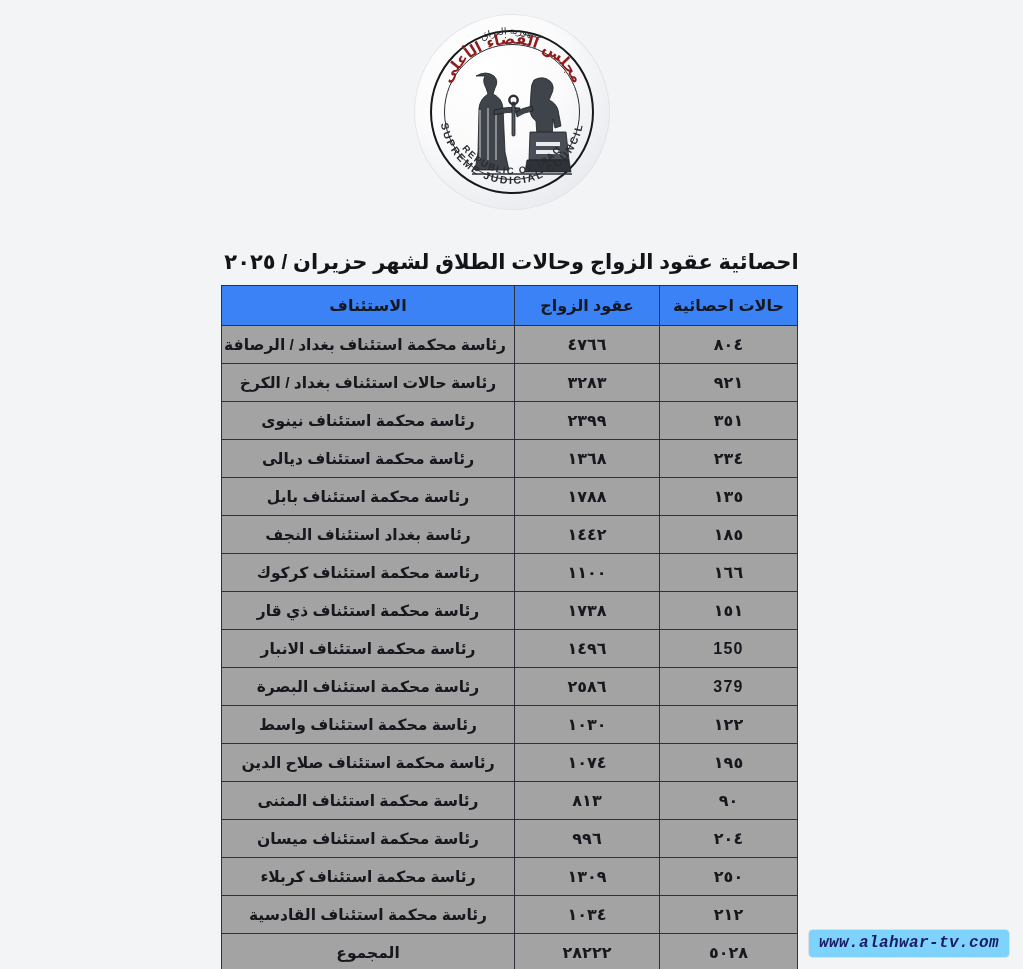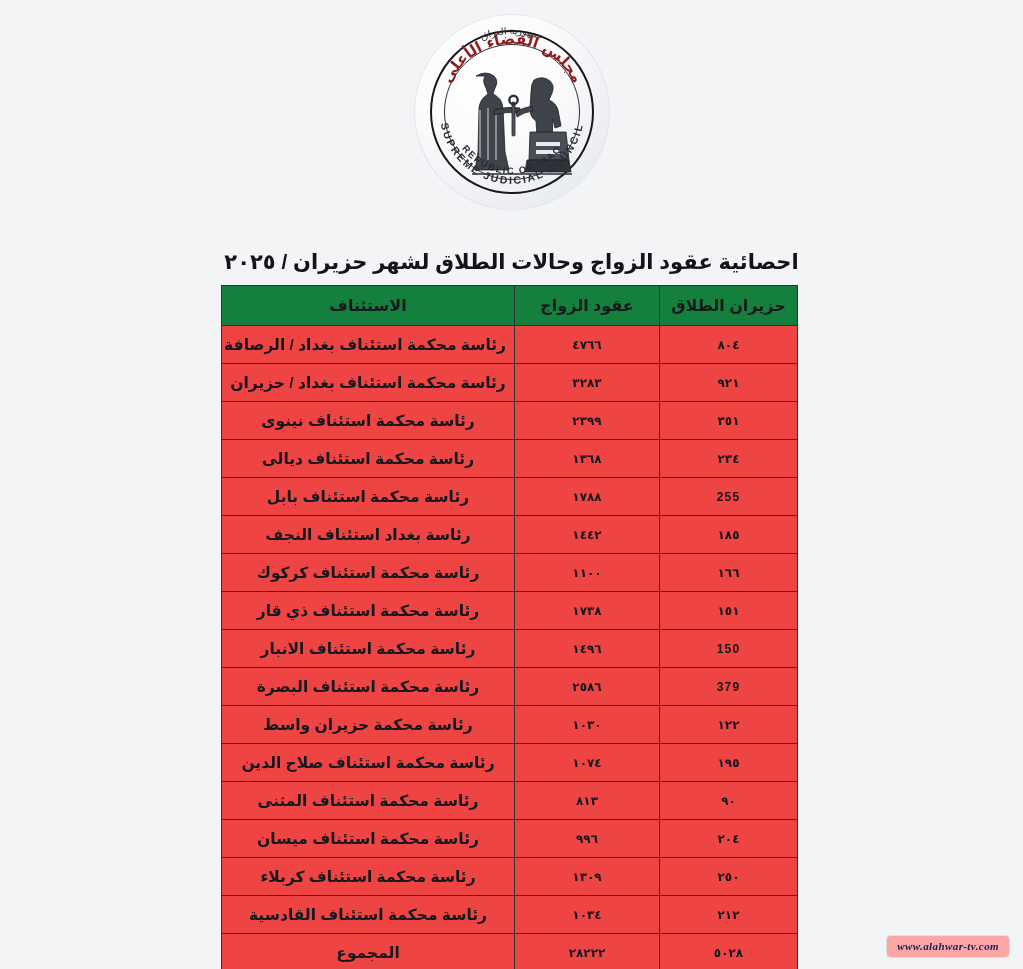--- a/index.html
+++ b/index.html
@@ -85,55 +85,55 @@
 
   table.stats th,
   table.stats td {
     border: 1.6px solid #2e3138;
     height: 37px;
     padding: 0 8px;
     font-size: 15.5px;
     color: #16181d;
     text-align: center;
     vertical-align: middle;
-    background: #ef4444;
+    background: #a3a3a3;
     white-space: nowrap;
   }
   table.stats thead th {
-    background: #15803d;
+    background: #3b82f6;
     font-weight: bold;
     font-size: 16px;
     height: 39px;
   }
   table.stats td.name-cell {
     font-weight: bold;
     font-size: 15.5px;
   }
   table.stats td.num-cell {
     font-weight: bold;
     letter-spacing: 1.2px;
-    font-size: 12px;
+    font-size: 16px;
   }
   table.stats tr.total-row td {
     font-weight: bold;
   }
   table.stats tr.total-row td.num-cell {
     letter-spacing: 1.4px;
   }
 
   
   .watermark {
     position: absolute;
     right: 14px;
     bottom: 12px;
-    background: #fca5a5;
+    background: #7dd3fc;
     border-radius: 4px;
     padding: 4px 10px 5px 10px;
-    font-family: Liberation Serif, serif;
-    font-size: 11px;
+    font-family: Liberation Mono, monospace;
+    font-size: 16px;
     font-weight: bold;
     font-style: italic;
     color: #1b1b63;
     letter-spacing: 0.4px;
     direction: ltr;
     box-shadow: 0 0 0 1px #dfe0e3;
   }
 </style>
 </head>
 <body>
@@ -200,48 +200,48 @@
 
 <div class="table-wrap">
   <table class="stats">
     <colgroup>
       <col class="c-div">
         <col class="c-marr">
         <col class="c-name">
     </colgroup>
     <thead>
       <tr>
-        <th>حزيران الطلاق</th>
+        <th>حالات احصائية</th>
         <th>عقود الزواج</th>
         <th>الاستئناف</th>
       </tr>
     </thead>
     <tbody id="table-body">
         <tr>
           <td class="num-cell">٨٠٤</td>
           <td class="num-cell">٤٧٦٦</td>
           <td class="name-cell">رئاسة محكمة استئناف بغداد / الرصافة</td>
         </tr>
         <tr>
           <td class="num-cell">٩٢١</td>
           <td class="num-cell">٣٢٨٣</td>
-          <td class="name-cell">رئاسة محكمة استئناف بغداد / حزيران</td>
+          <td class="name-cell">رئاسة حالات استئناف بغداد / الكرخ</td>
         </tr>
         <tr>
           <td class="num-cell">٣٥١</td>
           <td class="num-cell">٢٣٩٩</td>
           <td class="name-cell">رئاسة محكمة استئناف نينوى</td>
         </tr>
         <tr>
           <td class="num-cell">٢٣٤</td>
           <td class="num-cell">١٣٦٨</td>
           <td class="name-cell">رئاسة محكمة استئناف ديالى</td>
         </tr>
         <tr>
-          <td class="num-cell">255</td>
+          <td class="num-cell">١٣٥</td>
           <td class="num-cell">١٧٨٨</td>
           <td class="name-cell">رئاسة محكمة استئناف بابل</td>
         </tr>
         <tr>
           <td class="num-cell">١٨٥</td>
           <td class="num-cell">١٤٤٢</td>
           <td class="name-cell">رئاسة بغداد استئناف النجف</td>
         </tr>
         <tr>
           <td class="num-cell">١٦٦</td>
@@ -259,21 +259,21 @@
           <td class="name-cell">رئاسة محكمة استئناف الانبار</td>
         </tr>
         <tr>
           <td class="num-cell">379</td>
           <td class="num-cell">٢٥٨٦</td>
           <td class="name-cell">رئاسة محكمة استئناف البصرة</td>
         </tr>
         <tr>
           <td class="num-cell">١٢٢</td>
           <td class="num-cell">١٠٣٠</td>
-          <td class="name-cell">رئاسة محكمة حزيران واسط</td>
+          <td class="name-cell">رئاسة محكمة استئناف واسط</td>
         </tr>
         <tr>
           <td class="num-cell">١٩٥</td>
           <td class="num-cell">١٠٧٤</td>
           <td class="name-cell">رئاسة محكمة استئناف صلاح الدين</td>
         </tr>
         <tr>
           <td class="num-cell">٩٠</td>
           <td class="num-cell">٨١٣</td>
           <td class="name-cell">رئاسة محكمة استئناف المثنى</td>

